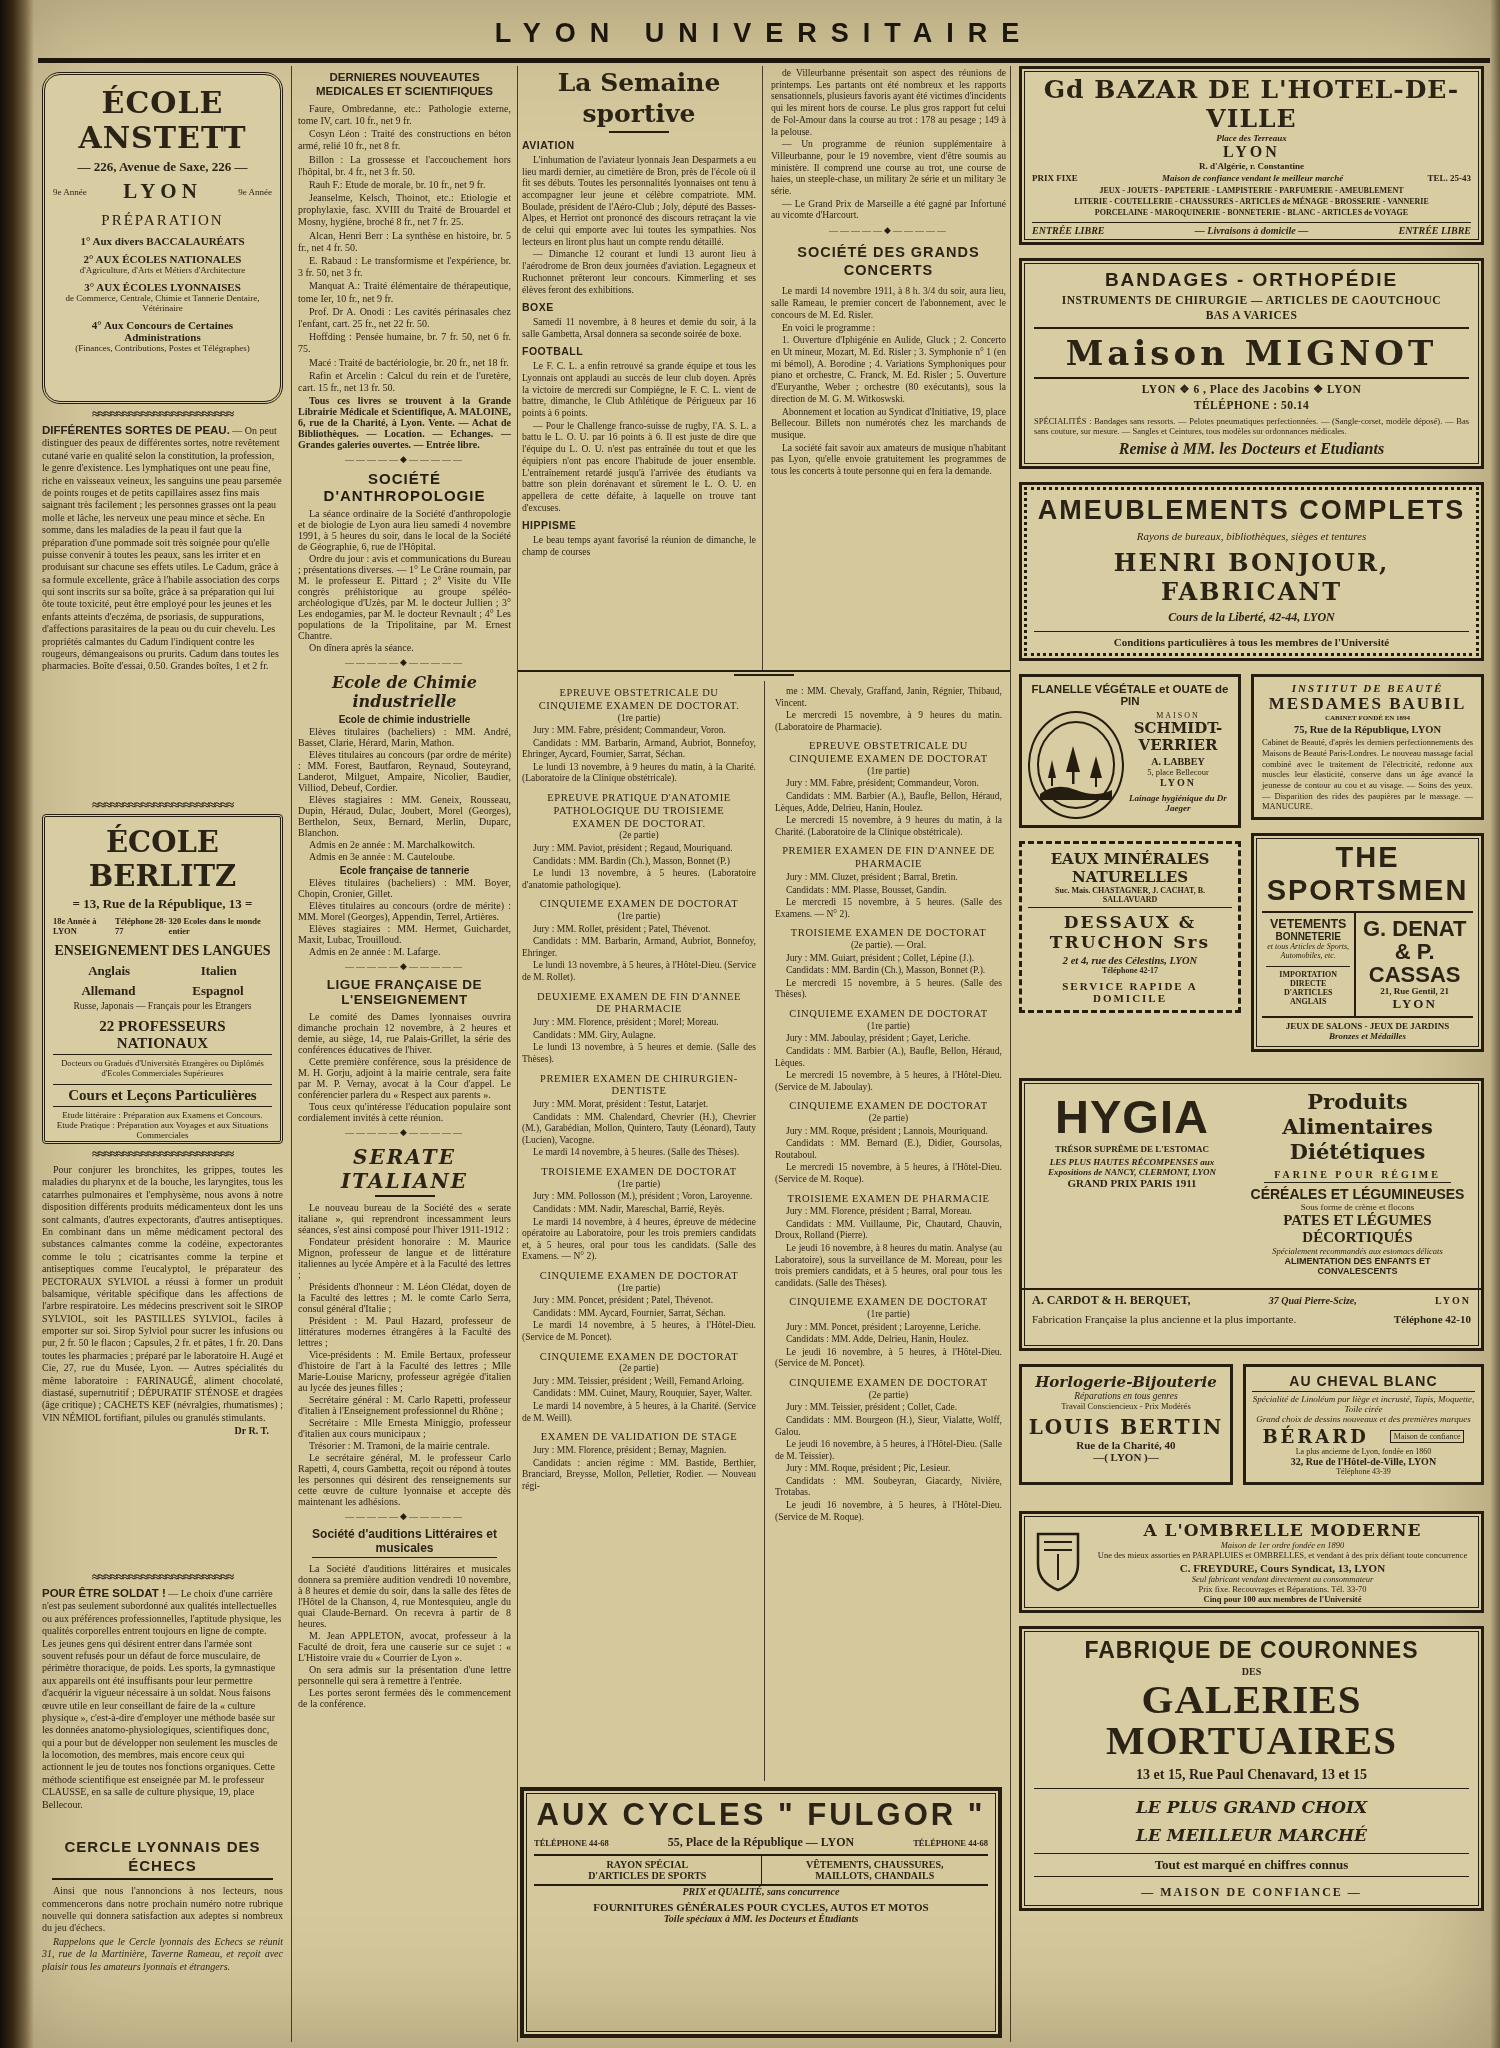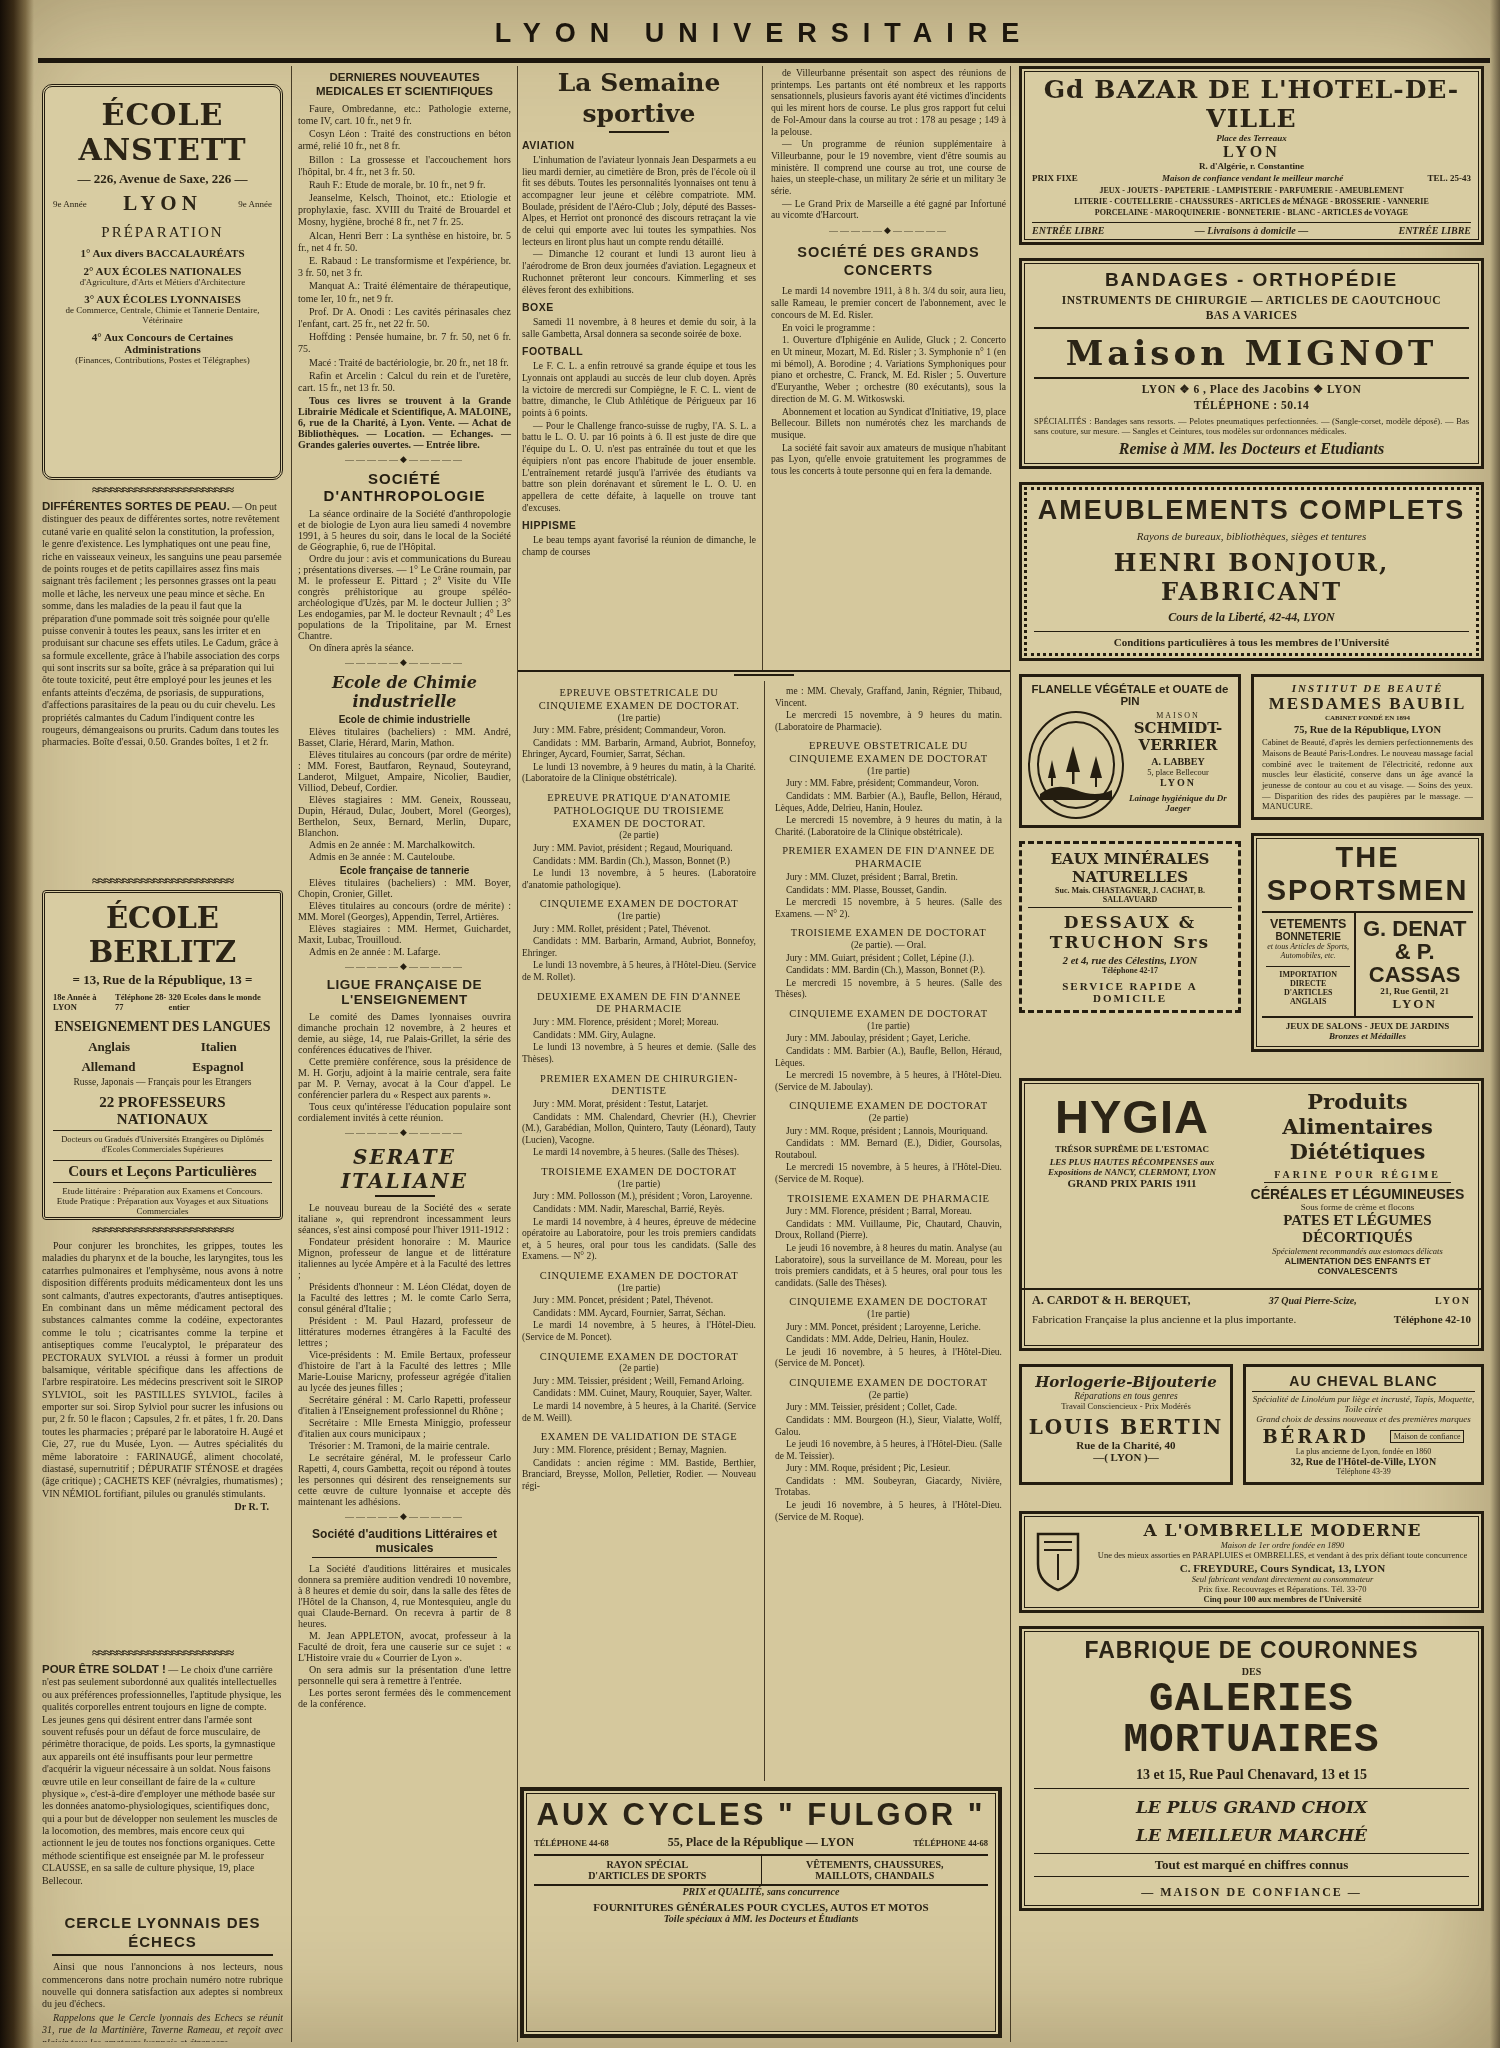--- a/index.html
+++ b/index.html
@@ -29,21 +29,21 @@
   .sep{ text-align:center;color:#241d10;font-size:9px;letter-spacing:2px;margin:4px 0;}
   .sep::before{content:"—————◆—————";}
   .wavy{text-align:center;font-weight:bold;letter-spacing:-1px;color:#241d10;line-height:8px;margin:5px 0;}
   .wavy::before{content:"≈≈≈≈≈≈≈≈≈≈≈≈≈≈≈≈≈≈≈≈≈≈≈";font-size:13px;}
   .adbox{box-sizing:border-box;border:3px solid #241d10;background:#d8cca2;position:relative;}
   .adbox.dbl{box-shadow:inset 0 0 0 2px #d8cca2, inset 0 0 0 3px #241d10;}
   .sans{font-family:"Liberation Sans",sans-serif;}
   .it{font-style:italic;}
   .b{font-weight:bold;}
   
-  .anstett{height:396px;border-radius:10px;border:3px double #241d10;padding:10px 8px;margin:16px 0 2px;}
+  .anstett{height:332px;border-radius:18px;border:3px double #241d10;padding:10px 8px;margin:4px 0 2px;}
   .anstett .nm{font-family:"DejaVu Serif",serif;font-weight:bold;font-size:30px;text-align:center;letter-spacing:1px;}
   .anstett .addr{text-align:center;font-size:13px;font-weight:bold;margin-top:4px;}
   .anstett .row9{display:flex;justify-content:space-between;align-items:center;font-size:9px;margin-top:4px;}
   .anstett .lyon{font-size:21px;font-weight:bold;letter-spacing:5px;}
   .anstett .prep{text-align:center;font-size:15px;letter-spacing:2px;margin:8px 0 4px;}
   .anstett .itm{font-size:11px;font-weight:bold;text-align:center;margin-top:6px;}
   .anstett .sub{font-size:9px;text-align:center;}
   .art-title{font-family:"Liberation Sans",sans-serif;font-weight:bold;font-size:11.5px;}
   .peau,.sylv,.soldat{font-size:10px;line-height:1.24;}
   .peau{height:372px;overflow:hidden;}
@@ -150,21 +150,21 @@
   .bertin .nm{font-family:"DejaVu Serif",serif;font-weight:bold;font-size:20px;letter-spacing:2px;margin-top:4px;}
   .cheval{flex:1;padding:6px;text-align:center;font-size:9px;}
   .cheval .t{font-family:"Liberation Sans",sans-serif;font-weight:bold;font-size:14px;letter-spacing:1px;border-bottom:1px solid #241d10;padding-bottom:2px;}
   .cheval .nm{font-family:"DejaVu Serif",serif;font-weight:bold;font-size:18px;letter-spacing:3px;}
   .ombrelle{padding:6px 10px;display:flex;gap:10px;align-items:center;}
   .omb-txt{flex:1;text-align:center;font-size:8.5px;}
   .omb-txt .t{font-family:"DejaVu Serif",serif;font-weight:bold;font-size:17px;letter-spacing:1px;}
   .couronnes{padding:8px 12px;text-align:center;}
   .couronnes .t1{font-family:"Liberation Sans",sans-serif;font-weight:bold;font-size:23px;letter-spacing:1px;}
   .couronnes .des{font-size:10px;font-weight:bold;margin:2px 0;}
-  .couronnes .t2{font-family:Liberation Mono, monospace;font-weight:bold;font-size:41px;letter-spacing:1px;line-height:1;}
+  .couronnes .t2{font-family:Liberation Serif, serif;font-weight:bold;font-size:41px;letter-spacing:1px;line-height:1;}
   .couronnes .addr{font-size:14px;font-weight:bold;margin-top:6px;border-bottom:1px solid #241d10;padding-bottom:5px;}
   .couronnes .big-it{font-family:"DejaVu Serif",serif;font-style:italic;font-weight:bold;font-size:17px;margin-top:8px;}
   .couronnes .mk{font-weight:bold;font-size:13px;border-top:1px solid #241d10;border-bottom:1px solid #241d10;margin-top:8px;padding:3px 0;}
   .couronnes .mc{font-size:12px;font-weight:bold;letter-spacing:2px;margin-top:8px;}
   .sig{text-align:right;font-weight:bold;padding-right:14px;}
 </style>
 </head>
 <body>
 
 <div class="page">

